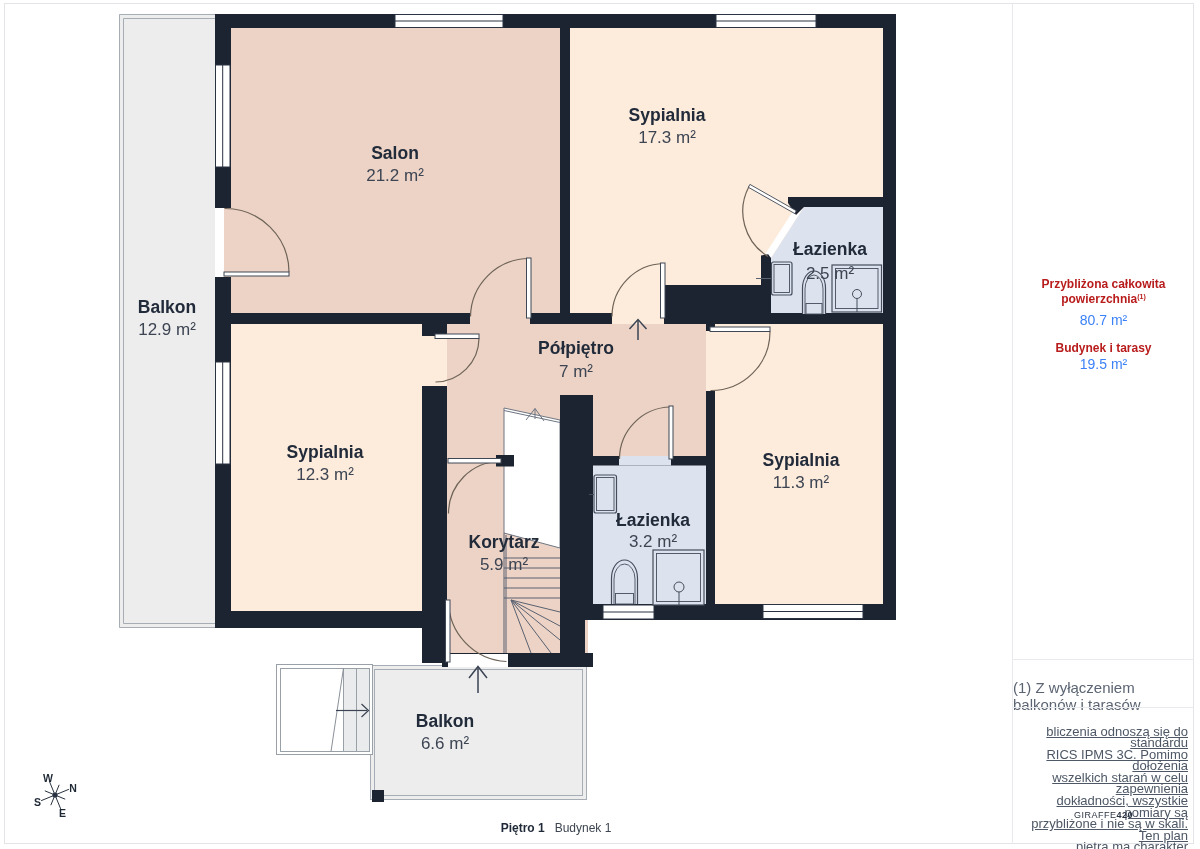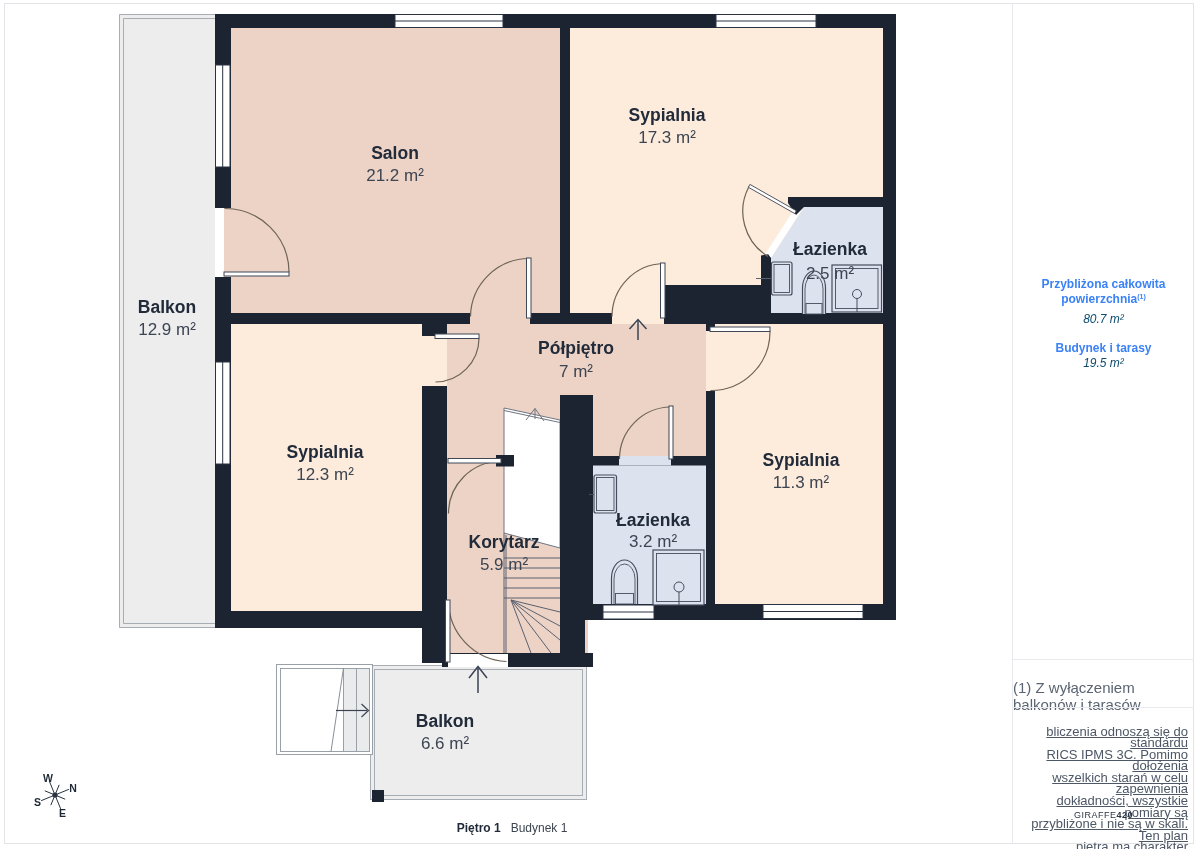--- a/index.html
+++ b/index.html
@@ -1,26 +1,26 @@
 <!DOCTYPE html>
 <html><head>
 <meta charset="utf-8">
 <style>
   html,body{margin:0;padding:0;background:#ffffff;width:1200px;height:849px;overflow:hidden;}
   body{font-family:"Liberation Sans",sans-serif;position:relative;}
   .frame{position:absolute;left:4px;top:3px;width:1190px;height:841px;border:1px solid #e2e4e8;box-sizing:border-box;}
   .vdiv{position:absolute;left:1012px;top:3px;width:1px;height:841px;background:#e7e9ec;}
-  .panel{position:absolute;left:1013px;top:0;width:181px;text-align:center;color:#3b82f6;}
+  .panel{position:absolute;left:1013px;top:0;width:181px;text-align:center;color:#b91c1c;}
   .p-h{font-weight:bold;font-size:12px;line-height:15px;}
-  .p-v{font-size:12px;color:#0c4a6e;font-style:italic;}
+  .p-v{font-size:14px;color:#3b82f6;}
   .rule{position:absolute;left:1013px;width:181px;height:1px;background:#e7e9ec;}
   .fnote{position:absolute;left:1013px;width:181px;text-align:left;font-size:15px;color:#5b6472;}
   .para{position:absolute;left:1022px;width:166px;text-align:right;font-size:13px;line-height:11.6px;color:#4d5765;text-decoration:underline;}
   .glogo{position:absolute;left:1013px;width:181px;text-align:center;font-size:9px;letter-spacing:0.5px;color:#2b3442;}
-  .footer{position:absolute;left:6px;top:820.5px;width:1012px;text-align:center;font-size:12px;color:#3d4550;}
+  .footer{position:absolute;left:6px;top:820.5px;width:1012px;text-align:center;font-size:12px;color:#3d4550;padding-left:44px;}
   .footer b{color:#1f2937;}
   svg{position:absolute;left:0;top:0;}
   text{font-family:"Liberation Sans",sans-serif;}
   .rl{font-weight:bold;font-size:17.5px;fill:#222b3a;}
   .ra{font-size:17px;fill:#3d4553;}
 </style>
 </head>
 <body>
 <div class="frame"></div>
 <div class="vdiv"></div>

